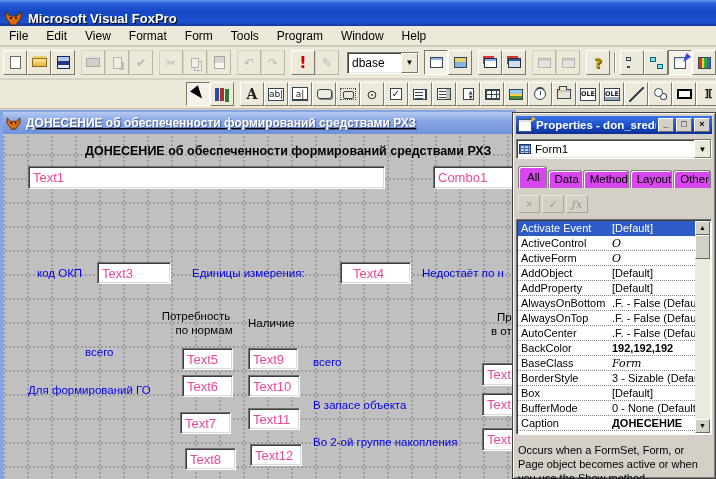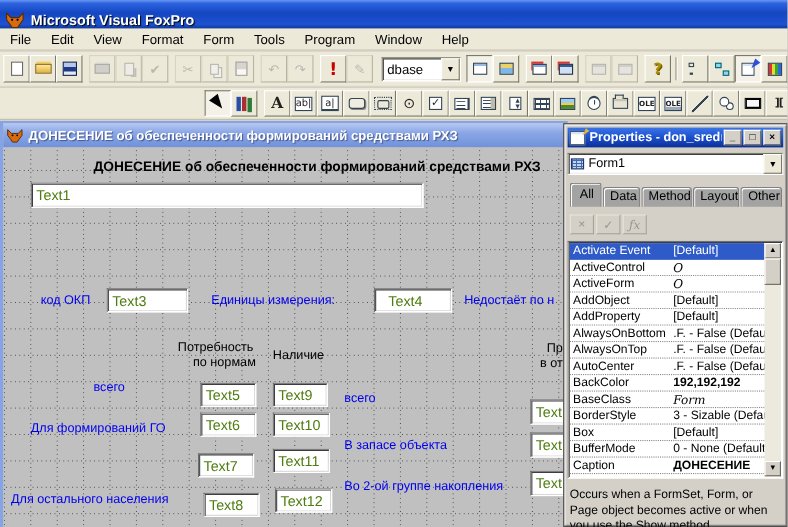--- a/index.html
+++ b/index.html
@@ -87,50 +87,50 @@
   
   .combo{height:22px;background:#fff;border:1px solid;border-color:#7a7a6a #fff #fff #7a7a6a;
     box-shadow:inset 1px 1px 0 #404040,inset -1px -1px 0 #e8e8e8;display:flex;align-items:center;font-size:12px;}
   .combo .cval{flex:1;padding-left:4px;white-space:nowrap;overflow:hidden;}
   .combo .cbtn{width:17px;height:100%;background:#ECE9D8;border:1px solid;border-color:#fff #7a7a6a #7a7a6a #fff;
     display:flex;align-items:center;justify-content:center;font-size:8px;color:#000;}
   .maincombo{width:98px;margin:0 5px 0 8px;}
 
   
   .designer{position:absolute;left:0;top:110px;width:516px;height:369px;z-index:5;
-    border-left:3px solid #86a4e3;border-top:2px solid #86a4e3;background:#C0C0C0;}
+    border-left:3px solid #86a4e3;border-top:2px solid #86a4e3;background:#C0C0C0;text-decoration:underline;}
   .dtitle{height:22px;background:linear-gradient(180deg,#b6c9f2 0%,#8aa6e6 40%,#7092da 100%);
     display:flex;align-items:center;padding-left:3px;color:#fff;font-weight:bold;font-size:12px;
     text-shadow:1px 1px 1px #44558a;white-space:nowrap;overflow:hidden;}
   .dtitle span{margin-left:5px;}
   .surface{position:absolute;left:0;top:22px;right:0;bottom:0;background-color:#C0C0C0;overflow:hidden;
     background-image:radial-gradient(circle,#444 0.6px,transparent 0.75px),radial-gradient(circle,#444 0.6px,transparent 0.75px);
     background-size:4px 24px,24px 4px;background-position:1px 9px,13px 1px;}
   .tb{position:absolute;background:#fff;border:1px solid;border-color:#6f6f6f #fff #fff #6f6f6f;
-    box-shadow:inset 1px 1px 0 #3d3d3d,inset -1px -1px 0 #d8d8d8;font-size:13px;color:#4d7c0f;
+    box-shadow:inset 1px 1px 0 #3d3d3d,inset -1px -1px 0 #d8d8d8;font-size:13px;color:#ec4899;
     padding:3px 0 0 4px;white-space:nowrap;overflow:hidden;}
   .lbl{position:absolute;font-size:11.5px;color:#0000F0;white-space:nowrap;}
   .lblk{position:absolute;font-size:11.5px;color:#000;white-space:nowrap;}
   .fheader{position:absolute;font-size:12.5px;font-weight:bold;color:#000;white-space:nowrap;}
 
   
   .props{position:absolute;left:512px;top:112px;width:204px;height:367px;background:#D4D0C8;z-index:20;
     border:1px solid #404040;box-shadow:inset 1px 1px 0 #fff,inset -1px -1px 0 #808080;padding:3px;}
   .ptitle{height:18px;background:linear-gradient(180deg,#3c74e8 0%,#1b50cc 50%,#0c2f96 100%);
     display:flex;align-items:center;padding:0 2px;color:#fff;font-weight:bold;font-size:11.5px;}
   .ptitle .ptext{flex:1;white-space:nowrap;overflow:hidden;margin-left:4px;}
   .wbtn{width:16px;height:14px;background:#D4D0C8;border:1px solid;border-color:#fff #6a6a5a #6a6a5a #fff;
     font-size:9px;line-height:11px;text-align:center;color:#000;margin-left:2px;flex:0 0 auto;font-weight:bold;}
   .picon{width:14px;height:13px;background:#fff;border:1px solid #456;box-shadow:inset 0 2px 0 #d8e2f4;position:relative;flex:0 0 auto;}
   .picon::after{content:"";position:absolute;right:-3px;top:-3px;border-left:2px solid transparent;border-right:2px solid transparent;border-top:7px solid #e8b830;transform:rotate(40deg);}
   .objcombo{margin-top:5px;height:20px;font-size:11.5px;}
   .gridicon{width:12px;height:10px;margin-left:2px;border:1px solid #236;flex:0 0 auto;
     background:repeating-linear-gradient(90deg,#46a 0 1px,transparent 1px 4px),repeating-linear-gradient(180deg,#46a 0 1px,transparent 1px 3px),#bcd4f0;}
   .tabs{display:flex;align-items:flex-end;margin-top:8px;height:21px;padding-left:2px;}
-  .tab{border:1px solid #808080;border-bottom:none;border-radius:3px 3px 0 0;background:#a3a3a3;
+  .tab{border:1px solid #808080;border-bottom:none;border-radius:3px 3px 0 0;background:#d946ef;
     font-size:11.5px;padding:2px 6px 3px;margin-right:1px;box-shadow:inset 1px 1px 0 #fff;white-space:nowrap;overflow:hidden;}
   .tab.active{padding:4px 8px 5px;position:relative;z-index:2;}
   .tab.clip{max-width:46px;}
   .ptools{display:flex;margin-top:7px;padding-left:2px;}
   .ptool{width:22px;height:18px;background:#D4D0C8;border:1px solid;border-color:#e8e4d8 #a8a498 #a8a498 #e8e4d8;
     color:#9a968a;font-size:11px;display:flex;align-items:center;justify-content:center;margin-right:2px;}
   .ptool .fx{font-style:italic;font-family:"DejaVu Serif",serif;font-size:11px;}
   .plist{margin-top:6px;height:216px;background:#fff;position:relative;overflow:hidden;
     border:1px solid;border-color:#6f6f6f #fff #fff #6f6f6f;box-shadow:inset 1px 1px 0 #3d3d3d;}
   .plist-inner{position:absolute;left:1px;top:1px;right:16px;bottom:1px;}
@@ -399,20 +399,21 @@
       <polygon points="1,1 5,5 12,5 16,1 16,7 13,11 11,14 6,14 4,11 1,7" fill="#d86a10" stroke="#5a2a00" stroke-width="1"></polygon>
       <circle cx="6" cy="7" r="1" fill="#000"></circle>
         <circle cx="11" cy="7" r="1" fill="#000"></circle>
     </svg>
     <span>ДОНЕСЕНИЕ об обеспеченности формирований средствами РХЗ</span>
   </div>
   <div class="surface">
     <div class="fheader" style="left:82px;top:10px;width:430px;">ДОНЕСЕНИЕ об обеспеченности формирований средствами РХЗ</div>
 
     <div class="tb" style="left:25px;top:32px;width:357px;height:23px;">Text1</div>
+    <div class="tb" style="left:430px;top:32px;width:86px;height:23px;">Combo1</div>
 
     <div class="lbl" style="left:34px;top:133px;">код ОКП</div>
     <div class="tb" style="left:94px;top:128px;width:74px;height:22px;">Text3</div>
     <div class="lbl" style="left:189px;top:133px;">Единицы измерения:</div>
     <div class="tb" style="left:337px;top:128px;width:71px;height:22px;padding-left:12px;">Text4</div>
     <div class="lbl" style="left:419px;top:133px;">Недостаёт по н</div>
 
     <div class="lblk" style="left:152px;top:176px;width:82px;text-align:center;">Потребность</div>
     <div class="lblk" style="left:160px;top:190px;width:82px;text-align:center;">по нормам</div>
     <div class="lblk" style="left:245px;top:183px;">Наличие</div>
@@ -429,21 +430,20 @@
     <div class="tb" style="left:179px;top:241px;width:51px;height:22px;">Text6</div>
     <div class="tb" style="left:245px;top:241px;width:52px;height:22px;">Text10</div>
     <div class="lbl" style="left:310px;top:265px;">В запасе объекта</div>
     <div class="tb" style="left:479px;top:259px;width:40px;height:23px;">Text</div>
 
     <div class="tb" style="left:177px;top:278px;width:51px;height:22px;">Text7</div>
     <div class="tb" style="left:245px;top:274px;width:52px;height:22px;">Text11</div>
     <div class="lbl" style="left:310px;top:302px;">Во 2-ой группе накопления</div>
     <div class="tb" style="left:479px;top:294px;width:40px;height:23px;">Text</div>
 
-    <div class="lbl" style="left:7px;top:314px;">Для остального населения</div>
     <div class="tb" style="left:182px;top:314px;width:51px;height:22px;">Text8</div>
     <div class="tb" style="left:247px;top:310px;width:52px;height:22px;">Text12</div>
   </div>
 </div>
 
 <div class="props">
   <div class="ptitle">
     <span class="picon"></span>
     <span class="ptext">Properties - don_sredrhz</span>
     <span class="wbtn">_</span>

